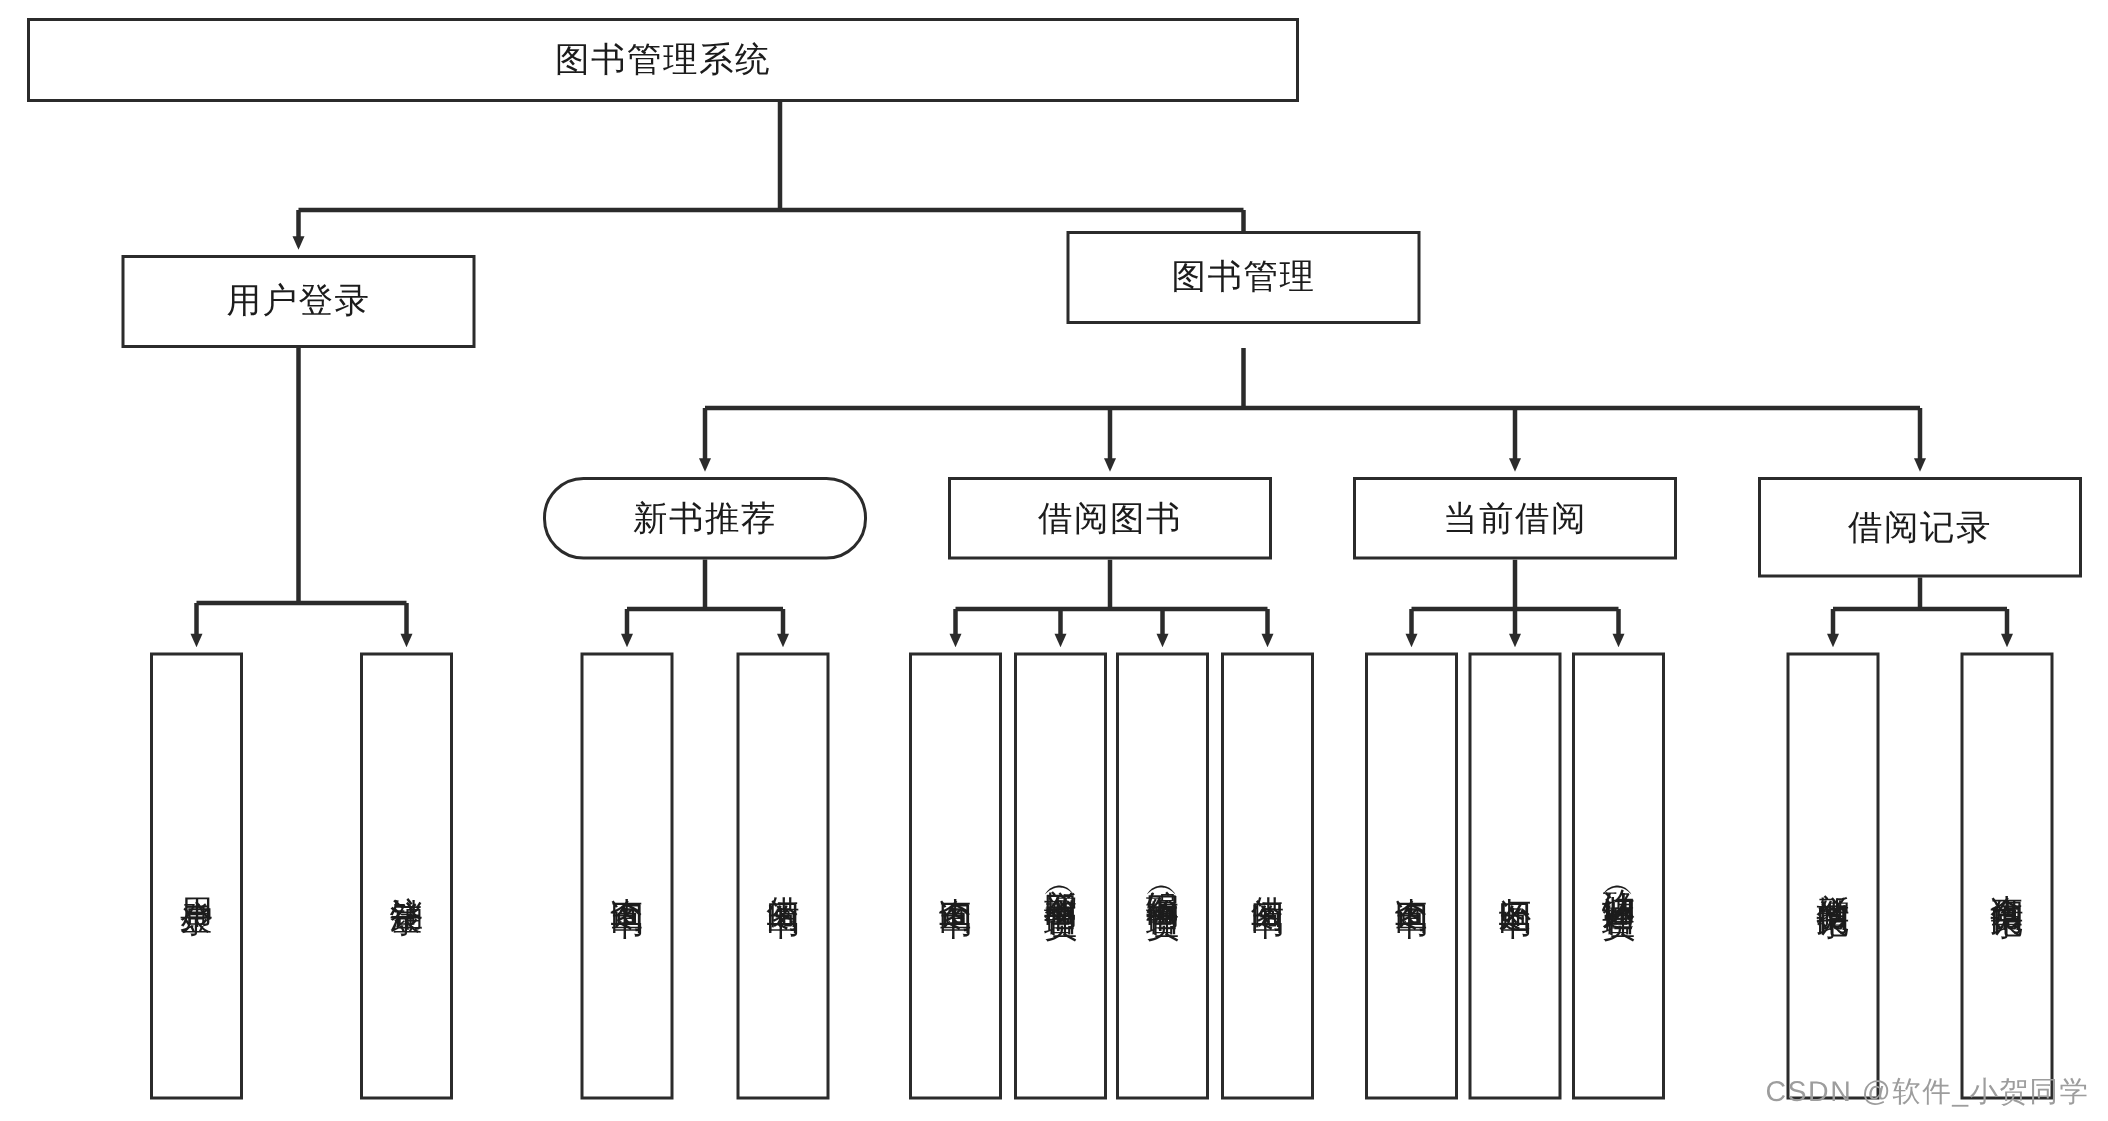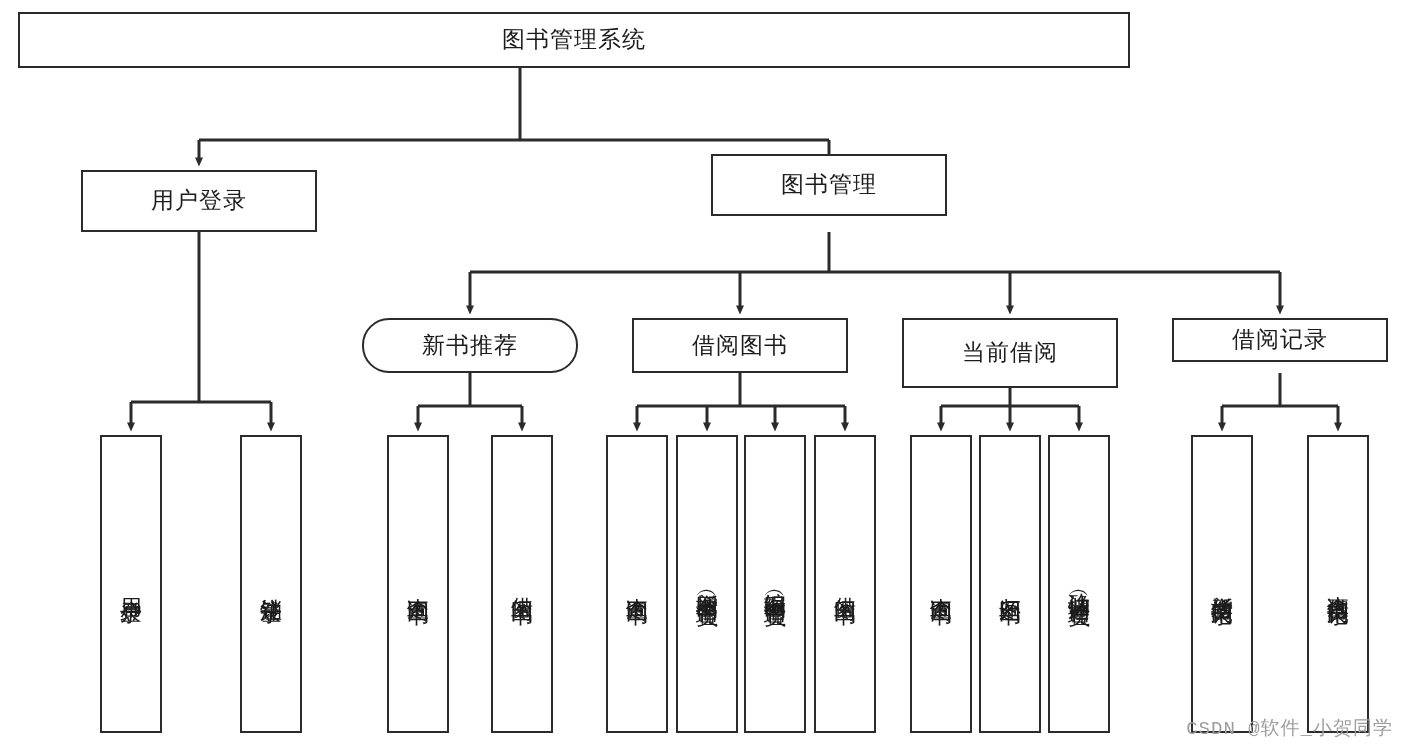--- a/index.html
+++ b/index.html
@@ -57,21 +57,21 @@
     white-space: nowrap;
   }
   .watermark {
     position: absolute;
     right: 12px;
     bottom: 6px;
     font-size: 19px;
     color: #9d9d9d;
     letter-spacing: 1px;
     white-space: nowrap;
-    font-family: Liberation Mono, monospace;
+    font-family: Liberation Sans, sans-serif;
   }
 </style>
 </head>
 <body>
 
 <div id="canvas">
 
   <svg id="edges" viewBox="0 0 1405 747">
     <defs>
       <marker id="arrow" markerWidth="10" markerHeight="10" refX="5.5" refY="5" orient="auto" markerUnits="userSpaceOnUse">
@@ -117,41 +117,41 @@
       <path d="M1010,406 L1010,427" marker-end="url(#arrow)"></path>
       <path d="M1079,406 L1079,427" marker-end="url(#arrow)"></path>
 
       <path d="M1280,373 L1280,406"></path>
       <path d="M1222,406 L1338,406"></path>
       <path d="M1222,406 L1222,427" marker-end="url(#arrow)"></path>
       <path d="M1338,406 L1338,427" marker-end="url(#arrow)"></path>
     </g>
   </svg>
 
-  <div class="node horiz" style="left:18px; top:12px; width:1112px; height:56px;">
+  <div class="node horiz" style="left:18px; top:12px; width:848px; height:56px;">
     <span>图书管理系统</span>
   </div>
 
   <div class="node horiz" style="left:81px; top:170px; width:236px; height:62px;">
     <span>用户登录</span>
   </div>
   <div class="node horiz" style="left:711px; top:154px; width:236px; height:62px;">
     <span>图书管理</span>
   </div>
 
   <div class="node horiz" style="left:362px; top:318px; width:216px; height:55px;border-radius:27px;">
     <span>新书推荐</span>
   </div>
   <div class="node horiz" style="left:632px; top:318px; width:216px; height:55px;">
     <span>借阅图书</span>
   </div>
-  <div class="node horiz" style="left:902px; top:318px; width:216px; height:70px;">
+  <div class="node horiz" style="left:902px; top:318px; width:216px; height:55px;">
     <span>当前借阅</span>
   </div>
-  <div class="node horiz" style="left:1172px; top:318px; width:216px; height:44px;">
+  <div class="node horiz" style="left:1172px; top:318px; width:216px; height:67px;">
     <span>借阅记录</span>
   </div>
 
   <div class="node vert" style="left:100px; top:435px; width:62px; height:298px;">
     <span class="vlabel">用户登录</span>
   </div>
   <div class="node vert" style="left:240px; top:435px; width:62px; height:298px;">
     <span class="vlabel">注销登录</span>
   </div>
 

